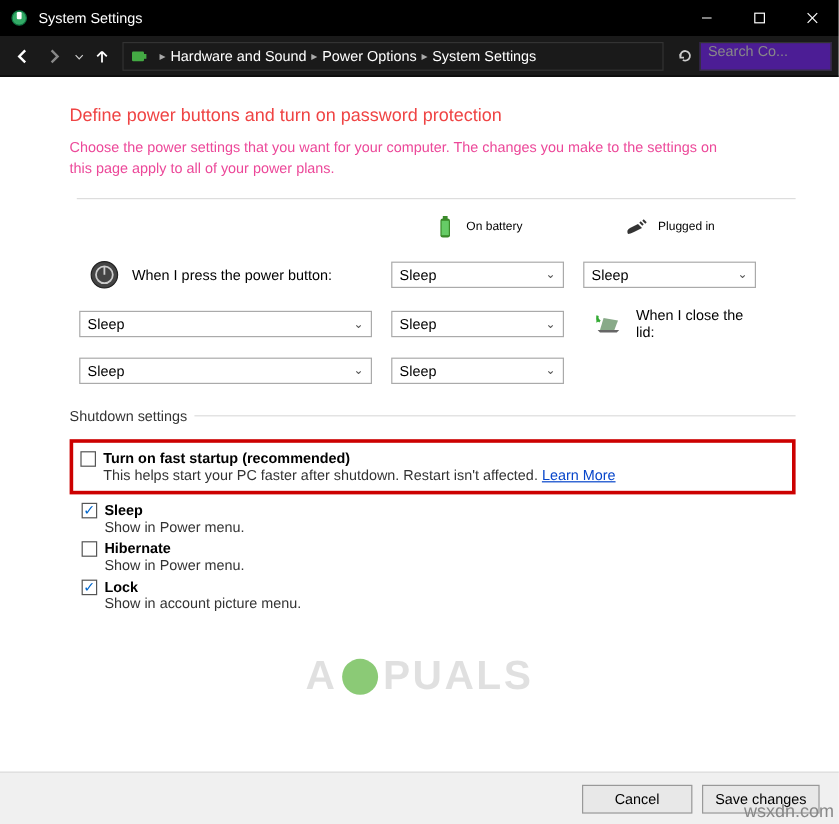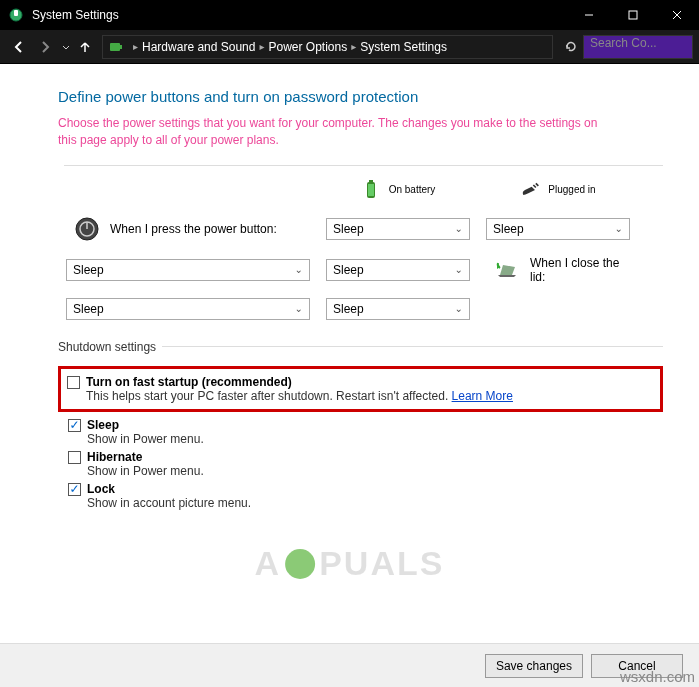--- a/index.html
+++ b/index.html
@@ -16,21 +16,21 @@
     .nav-up { width: 22px; display: flex; align-items: center; justify-content: center; color: #fff; }
     .breadcrumb { flex: 1; display: flex; align-items: center; height: 24px; background: #1a1a1a; border: 1px solid #333; margin: 0 6px; padding: 0 4px; font-size: 12px; color: #fff; }
     .breadcrumb .bc-icon { width: 18px; height: 18px; margin-right: 4px; }
     .breadcrumb .bc-sep { margin: 0 4px; color: #aaa; font-size: 10px; }
     .breadcrumb .bc-item { white-space: nowrap; }
     .refresh-btn { width: 24px; display: flex; align-items: center; justify-content: center; color: #ccc; }
     .search-box { width: 110px; height: 24px; background: #4c1d95; border: 1px solid #333; color: #888; font-size: 12px; padding: 0 6px; display: flex; align-items: flex-start; }
     
     .content { padding: 24px 36px 10px 58px; height: calc(687px - 30px - 34px - 44px); overflow: hidden; position: relative; }
     
-    .page-title { color: #0369a1; font-size: 15px; font-weight: 400; margin-bottom: 10px; }
+    .page-title { color: #ef4444; font-size: 15px; font-weight: 400; margin-bottom: 10px; }
     .page-desc { font-size: 12px; color: #ec4899; line-height: 1.4; margin-bottom: 16px; max-width: 540px; }
     
     .section-head { font-size: 12px; color: #333; display: flex; align-items: center; margin-bottom: 12px; }
     .section-head .line { flex: 1; height: 1px; background: #ddd; margin-left: 6px; }
     
     .power-table { display: grid; grid-template-columns: 260px 160px 160px; row-gap: 14px; align-items: center; margin-bottom: 20px; }
     .col-head { display: flex; align-items: center; justify-content: center; font-size: 10px; gap: 8px; }
     .col-head .hicon { width: 20px; height: 24px; }
     .row-label { display: flex; align-items: center; gap: 10px; font-size: 12px; padding-left: 16px; }
     .row-label .ricon { width: 26px; height: 26px; }
@@ -239,16 +239,16 @@
   </div>
 
   <div class="watermark">
     <span>A</span>
       <span class="wlogo"></span>
       <span>PUALS</span>
   </div>
 </div>
 
 <div class="footer">
+  <div class="btn">Cancel</div>
   <div class="btn">Save changes</div>
-  <div class="btn">Cancel</div>
 </div>
 <div class="attrib">wsxdn.com</div>
 
 </body></html>

